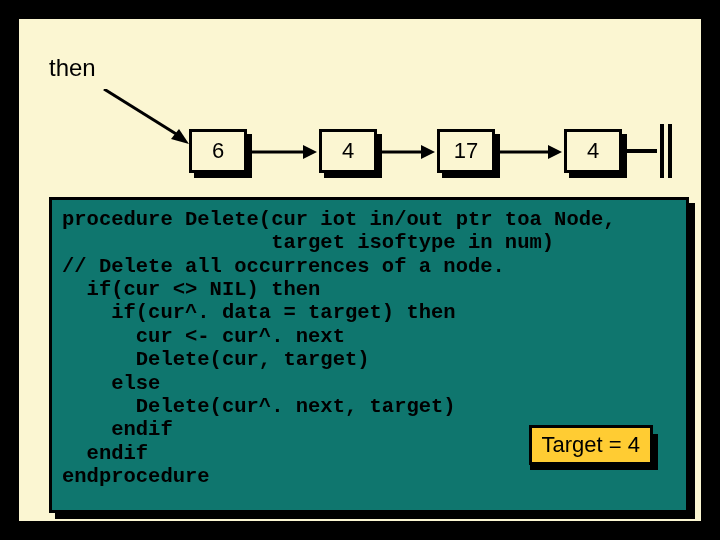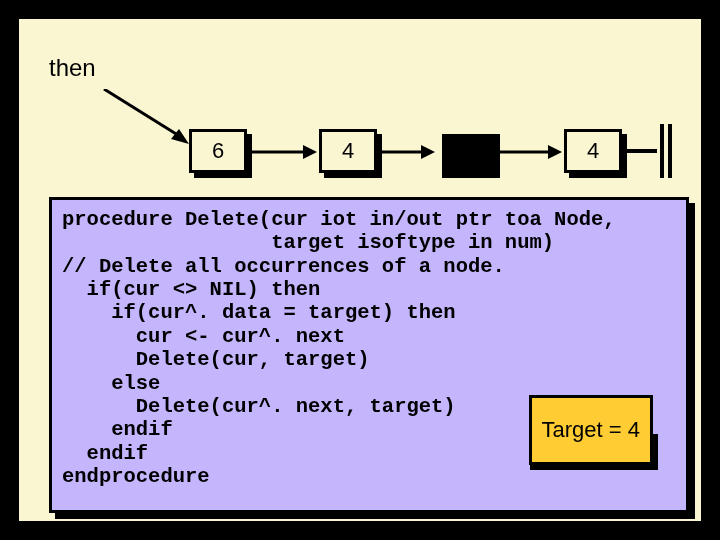--- a/index.html
+++ b/index.html
@@ -103,39 +103,39 @@
     height: 316px;
     background: #000;
     z-index: 1;
   }
   .code-box {
     position: absolute;
     left: 30px;
     top: 178px;
     width: 640px;
     height: 316px;
-    background: #c4b5fd;
+    background: #0f766e;
     border: 3px solid #000;
     z-index: 2;
     padding: 8px 10px;
     font-family: "Courier New", Courier, monospace;
     font-size: 20.5px;
     font-weight: bold;
     line-height: 1.14;
     white-space: pre;
     color: #000;
   }
   .target-box {
     position: absolute;
     right: 48px;
     bottom: 56px;
     z-index: 5;
     background: #fc3;
     border: 3px solid #000;
-    padding: 19px 10px;
+    padding: 4px 10px;
     font-family: Arial, sans-serif;
     font-size: 22px;
     font-weight: normal;
   }
   .target-box-shadow {
     position: absolute;
     right: 43px;
     bottom: 51px;
     width: 128px;
     height: 36px;
@@ -155,20 +155,21 @@
     <polygon points="90,55 72,50 80,40" fill="#000"></polygon>
   </svg>
 
   <div id="n1s" class="node-shadow"></div>
   <div id="n1" class="node">6</div>
 
   <div id="n2s" class="node-shadow"></div>
   <div id="n2" class="node">4</div>
 
   <div id="n3s" class="node-shadow"></div>
+  <div id="n3" class="node">17</div>
 
   <div id="n4s" class="node-shadow"></div>
   <div id="n4" class="node">4</div>
 
   <div id="a1" class="arrow">
     <svg width="67" height="18">
         <line x1="0" y1="9" x2="55" y2="9" stroke="#000" stroke-width="3"></line>
         <polygon points="67,9 53,2 53,16" fill="#000"></polygon>
       </svg>
   </div>

